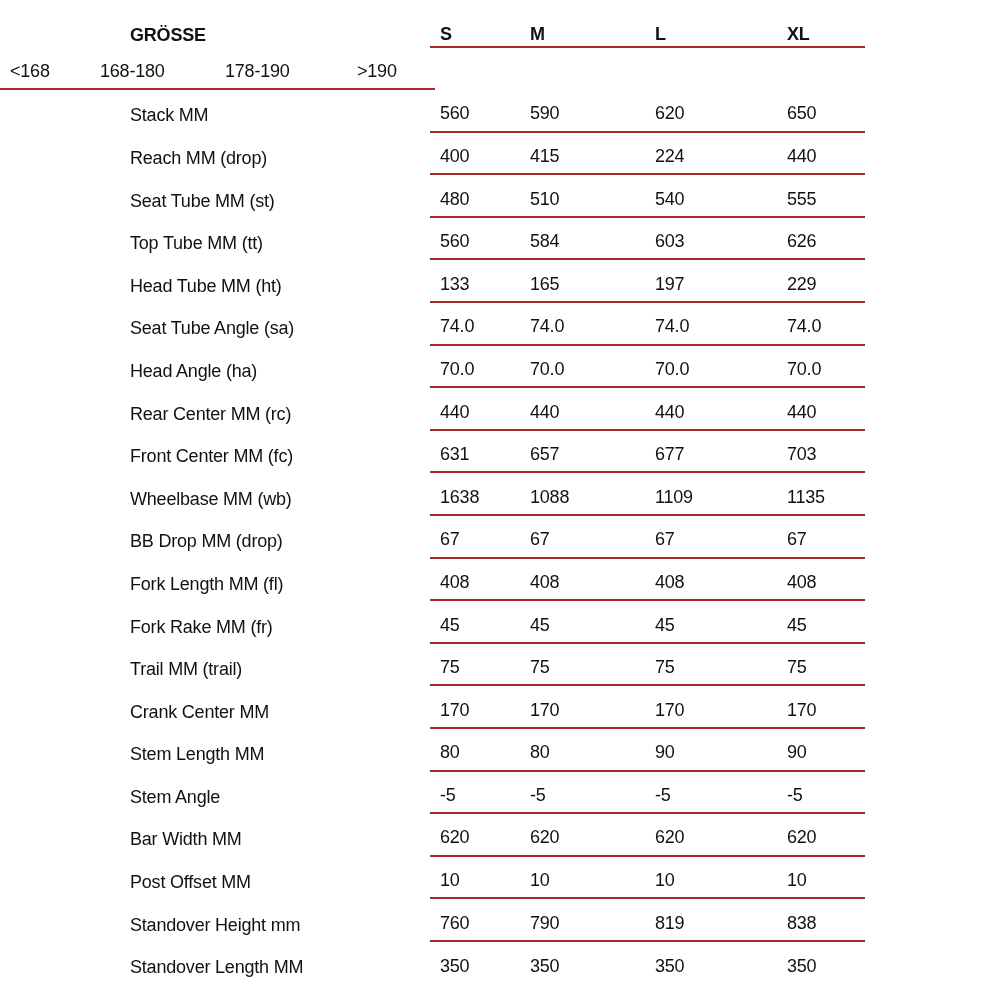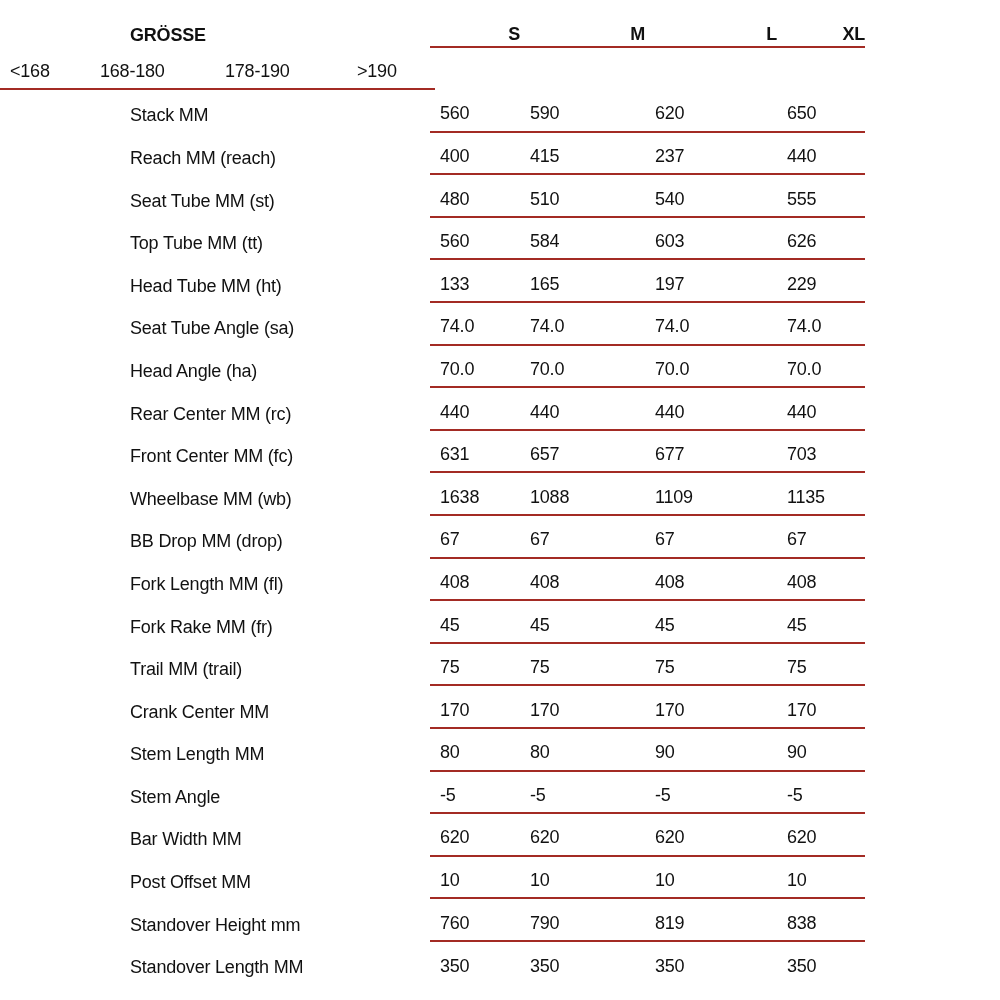--- a/index.html
+++ b/index.html
@@ -61,21 +61,20 @@
   .c1{width:125px}
   .c2{width:132px}
   .c3{width:88px}
   .row.header .label-cell,
   .row.header .cell{
     font-weight:bold;
   }
   .row.header .label-cell,
   .row.header .values{
     padding-top:24px;
-    text-align:right;
   }
 </style>
 </head>
 <body>
 
 <div class="geo-table">
   <div class="row header">
     <div class="label-cell">GRÖSSE</div>
     <div class="values">
         <div class="cell c0">S</div>
@@ -96,25 +95,25 @@
       <div class="row">
         <div class="label-cell">Stack MM</div>
         <div class="values">
           <div class="cell c0">560</div>
           <div class="cell c1">590</div>
           <div class="cell c2">620</div>
           <div class="cell c3">650</div>
         </div>
       </div>
       <div class="row">
-        <div class="label-cell">Reach MM (reach)</div>
+        <div class="label-cell">Reach MM (drop)</div>
         <div class="values">
           <div class="cell c0">400</div>
           <div class="cell c1">415</div>
-          <div class="cell c2">237</div>
+          <div class="cell c2">224</div>
           <div class="cell c3">440</div>
         </div>
       </div>
       <div class="row">
         <div class="label-cell">Seat Tube MM (st)</div>
         <div class="values">
           <div class="cell c0">480</div>
           <div class="cell c1">510</div>
           <div class="cell c2">540</div>
           <div class="cell c3">555</div>

